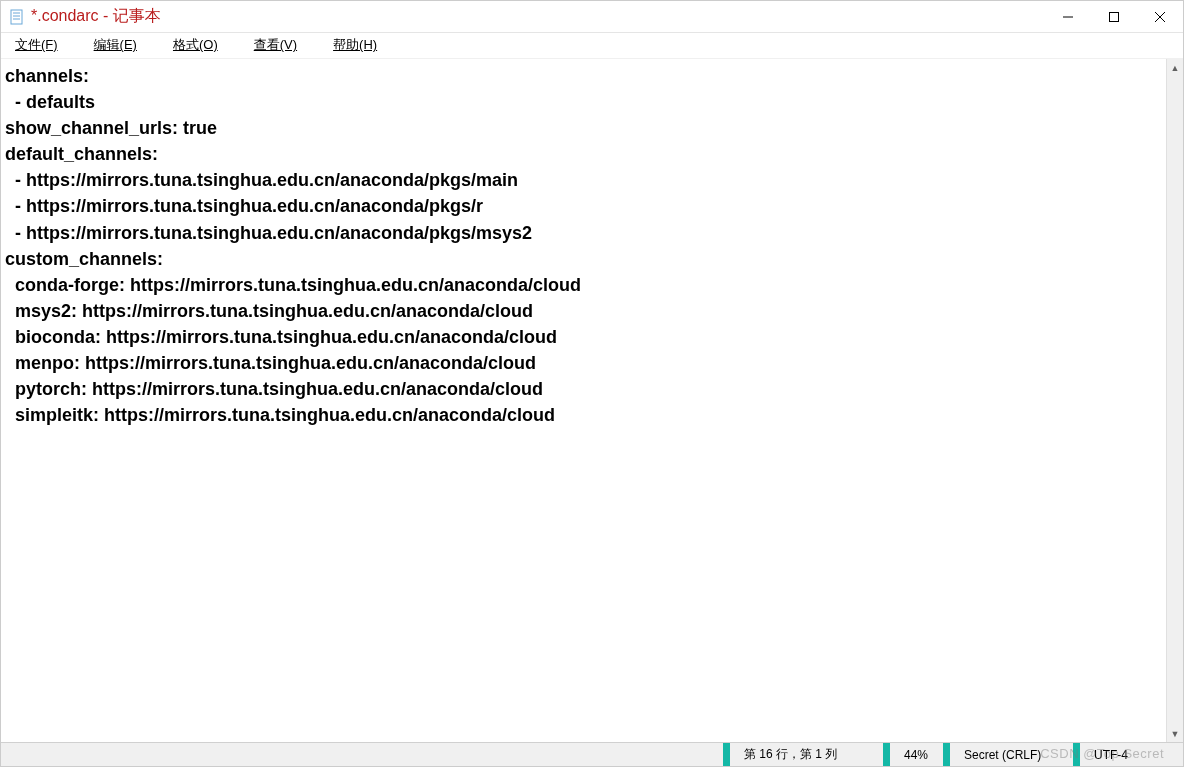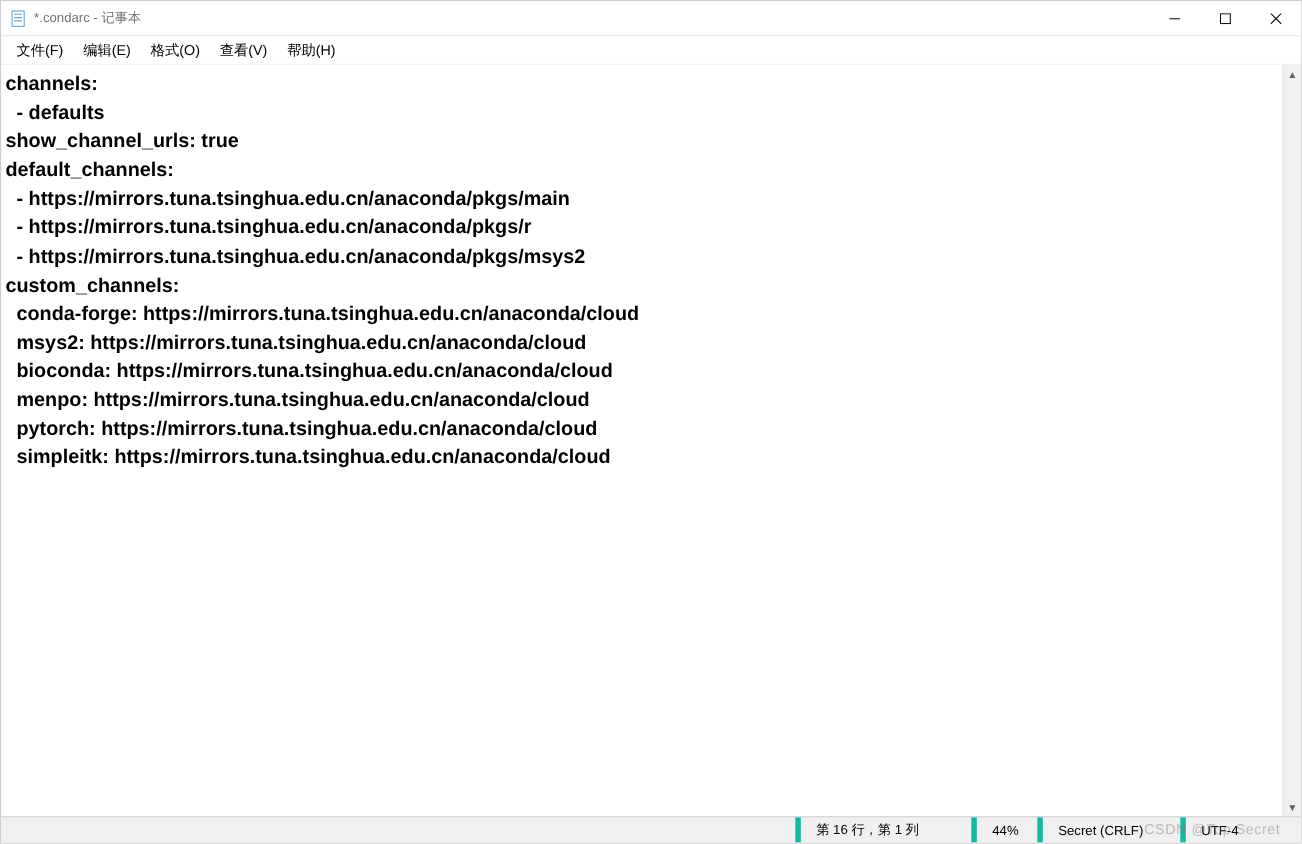--- a/index.html
+++ b/index.html
@@ -27,44 +27,45 @@
     }
     .titlebar-icon {
       width: 16px;
       height: 16px;
       margin-right: 6px;
       display: inline-flex;
       align-items: center;
       justify-content: center;
     }
     .titlebar-title {
-      font-size: 12px;
-      color: #737373;
+      font-size: 16px;
+      color: #b91c1c;
       flex: 1;
     }
     .window-controls {
       display: flex;
       height: 100%;
     }
     .window-btn {
       width: 46px;
       height: 100%;
       display: flex;
       align-items: center;
       justify-content: center;
       cursor: pointer;
     }
     .menubar {
       height: 26px;
       display: flex;
-      align-items: center;
+      align-items: flex-start;
       padding-left: 6px;
-      gap: 2px;
+      gap: 20px;
       border-bottom: 1px solid #f0f0f0;
       font-size: 13px;
+      text-decoration: underline;
     }
     .menu-item {
       padding: 3px 8px;
       cursor: pointer;
     }
     .content-wrap {
       flex: 1;
       display: flex;
       overflow: hidden;
     }
@@ -104,21 +105,21 @@
       display: flex;
       align-items: center;
       font-size: 12px;
       border-top: 1px solid #d0d0d0;
     }
     .status-spacer {
       flex: 1;
     }
     .status-cell {
       padding: 0 14px;
-      border-left: 5px solid #14b8a6;
+      border-left: 7px solid #14b8a6;
       height: 100%;
       display: flex;
       align-items: center;
       min-width: 60px;
     }
     .status-cell.wide {
       min-width: 160px;
     }
     .watermark {
       position: absolute;

